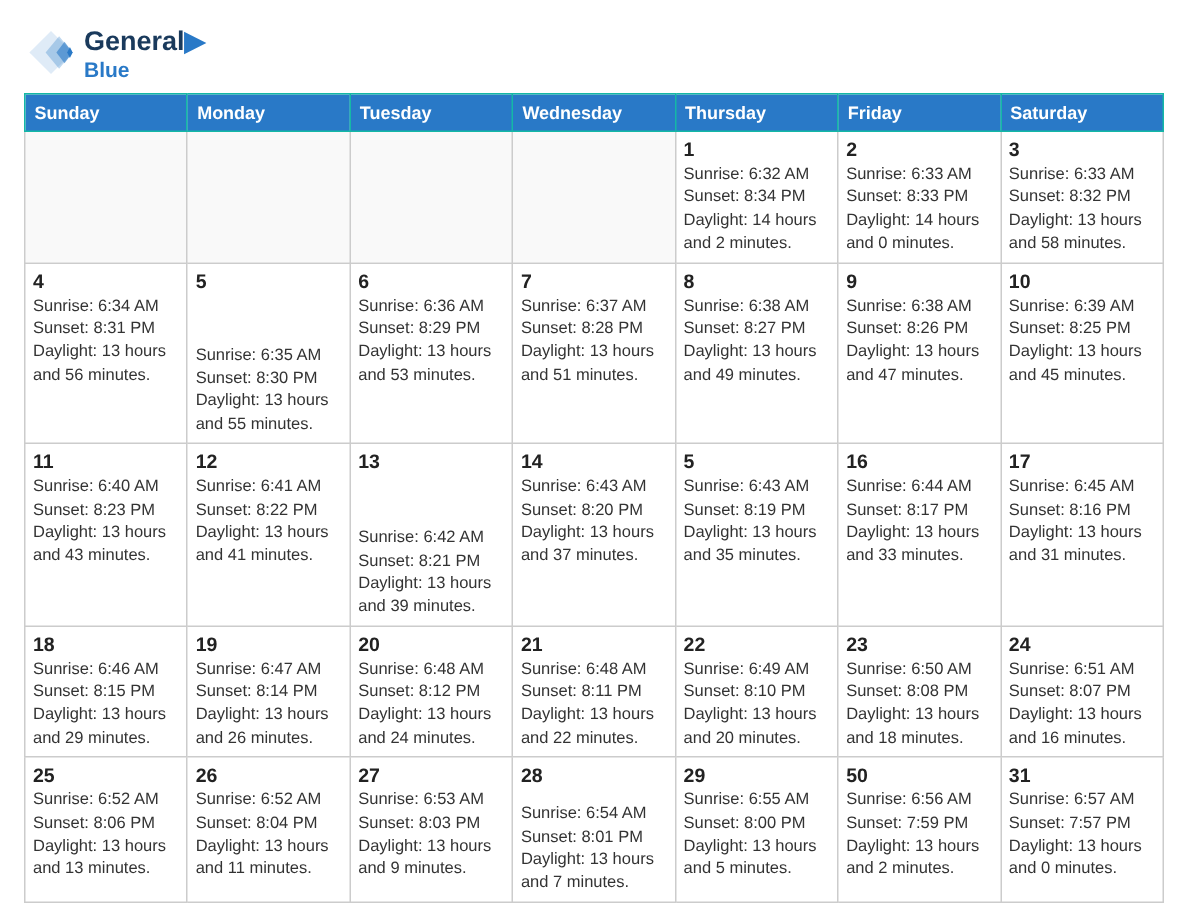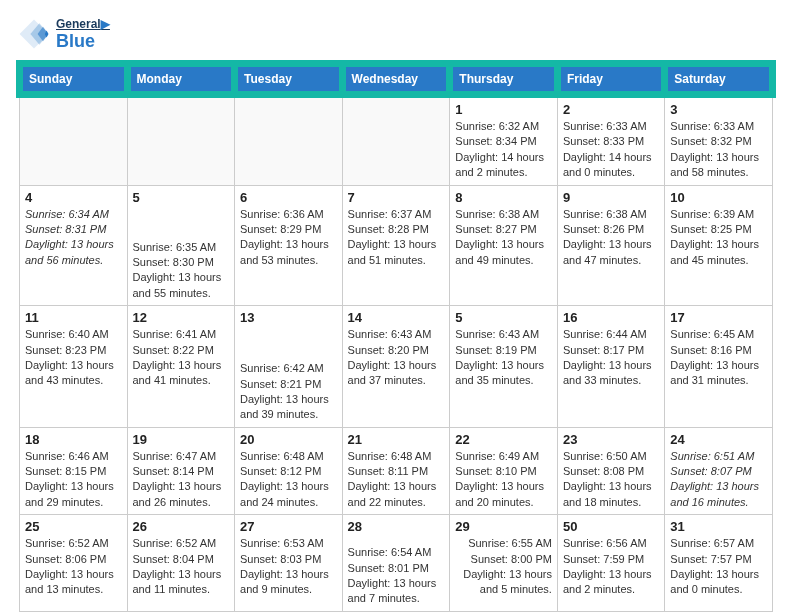--- a/index.html
+++ b/index.html
@@ -42,21 +42,21 @@
       border-collapse: collapse;
       font-size: 10px;
     }
     .calendar th {
       background-color: #2979c7;
       color: #fff;
       text-align: left;
       padding: 5px 6px;
       font-size: 12px;
       font-weight: bold;
-      border: 7px solid #14b8a6;
+      border: 1px solid #14b8a6;
     }
     .calendar td {
       border: 1px solid #ccc;
       vertical-align: top;
       padding: 4px 5px;
       width: 108px;
       min-height: 80px;
       background: #fff;
     }
     .calendar td.empty {
@@ -80,22 +80,22 @@
 <div class="header">
   <div class="logo">
     <svg class="logo-icon" viewBox="0 0 40 40">
       <rect x="0" y="0" width="40" height="40" fill="white"></rect>
       <polygon points="20,4 36,20 20,36 4,20" fill="#2979c7" opacity="0.15"></polygon>
       <polygon points="26,8 36,20 26,32 16,20" fill="#2979c7" opacity="0.3"></polygon>
       <polygon points="30,12 36,20 30,28 24,20" fill="#2979c7" opacity="0.6"></polygon>
       <polygon points="34,16 36,20 34,24 32,20" fill="#2979c7"></polygon>
     </svg>
     <div>
-      <div style="font-size:12px;font-weight:bold;color:#1a3a5c;text-decoration:underline;">General<span style="color:#2979c7;">▶</span></div>
-      <div style="font-size:18px;font-weight:bold;color:#2979c7;">Blue</div>
+      <div style="font-size:18px;font-weight:bold;color:#1a3a5c;">General<span style="color:#2979c7;">▶</span></div>
+      <div style="font-size:14px;font-weight:bold;color:#2979c7;">Blue</div>
     </div>
   </div>
   <div class="title-block">
     <div class="month-title"></div>
     <div class="location"></div>
   </div>
 </div>
 
 <table class="calendar">
   <thead>
@@ -133,21 +133,21 @@
           <div class="day-num">3</div>
           <div class="day-info" style="white-space: pre-line;">Sunrise: 6:33 AM
 Sunset: 8:32 PM
 Daylight: 13 hours
 and 58 minutes.</div>
         </td>
       </tr>
       <tr>
         <td>
           <div class="day-num">4</div>
-          <div class="day-info" style="white-space: pre-line; font-style: italic;">Sunrise: 6:34 AM
+          <div class="day-info" style="white-space: pre-line;">Sunrise: 6:34 AM
 Sunset: 8:31 PM
 Daylight: 13 hours
 and 56 minutes.</div>
         </td>
         <td>
           <div class="day-num">5</div>
           <div class="day-info" style="white-space: pre-line; margin-top: 35px;">Sunrise: 6:35 AM
 Sunset: 8:30 PM
 Daylight: 13 hours
 and 55 minutes.</div>
@@ -277,21 +277,21 @@
         </td>
         <td>
           <div class="day-num">23</div>
           <div class="day-info" style="white-space: pre-line;">Sunrise: 6:50 AM
 Sunset: 8:08 PM
 Daylight: 13 hours
 and 18 minutes.</div>
         </td>
         <td>
           <div class="day-num">24</div>
-          <div class="day-info" style="white-space: pre-line; font-style: italic;">Sunrise: 6:51 AM
+          <div class="day-info" style="white-space: pre-line;">Sunrise: 6:51 AM
 Sunset: 8:07 PM
 Daylight: 13 hours
 and 16 minutes.</div>
         </td>
       </tr>
       <tr>
         <td>
           <div class="day-num">25</div>
           <div class="day-info" style="white-space: pre-line;">Sunrise: 6:52 AM
 Sunset: 8:06 PM
@@ -314,21 +314,21 @@
         </td>
         <td>
           <div class="day-num">28</div>
           <div class="day-info" style="white-space: pre-line; margin-top: 11px;">Sunrise: 6:54 AM
 Sunset: 8:01 PM
 Daylight: 13 hours
 and 7 minutes.</div>
         </td>
         <td>
           <div class="day-num">29</div>
-          <div class="day-info" style="white-space: pre-line; text-align: right;">Sunrise: 6:55 AM
+          <div class="day-info" style="white-space: pre-line;">Sunrise: 6:55 AM
 Sunset: 8:00 PM
 Daylight: 13 hours
 and 5 minutes.</div>
         </td>
         <td>
           <div class="day-num">50</div>
           <div class="day-info" style="white-space: pre-line;">Sunrise: 6:56 AM
 Sunset: 7:59 PM
 Daylight: 13 hours
 and 2 minutes.</div>

